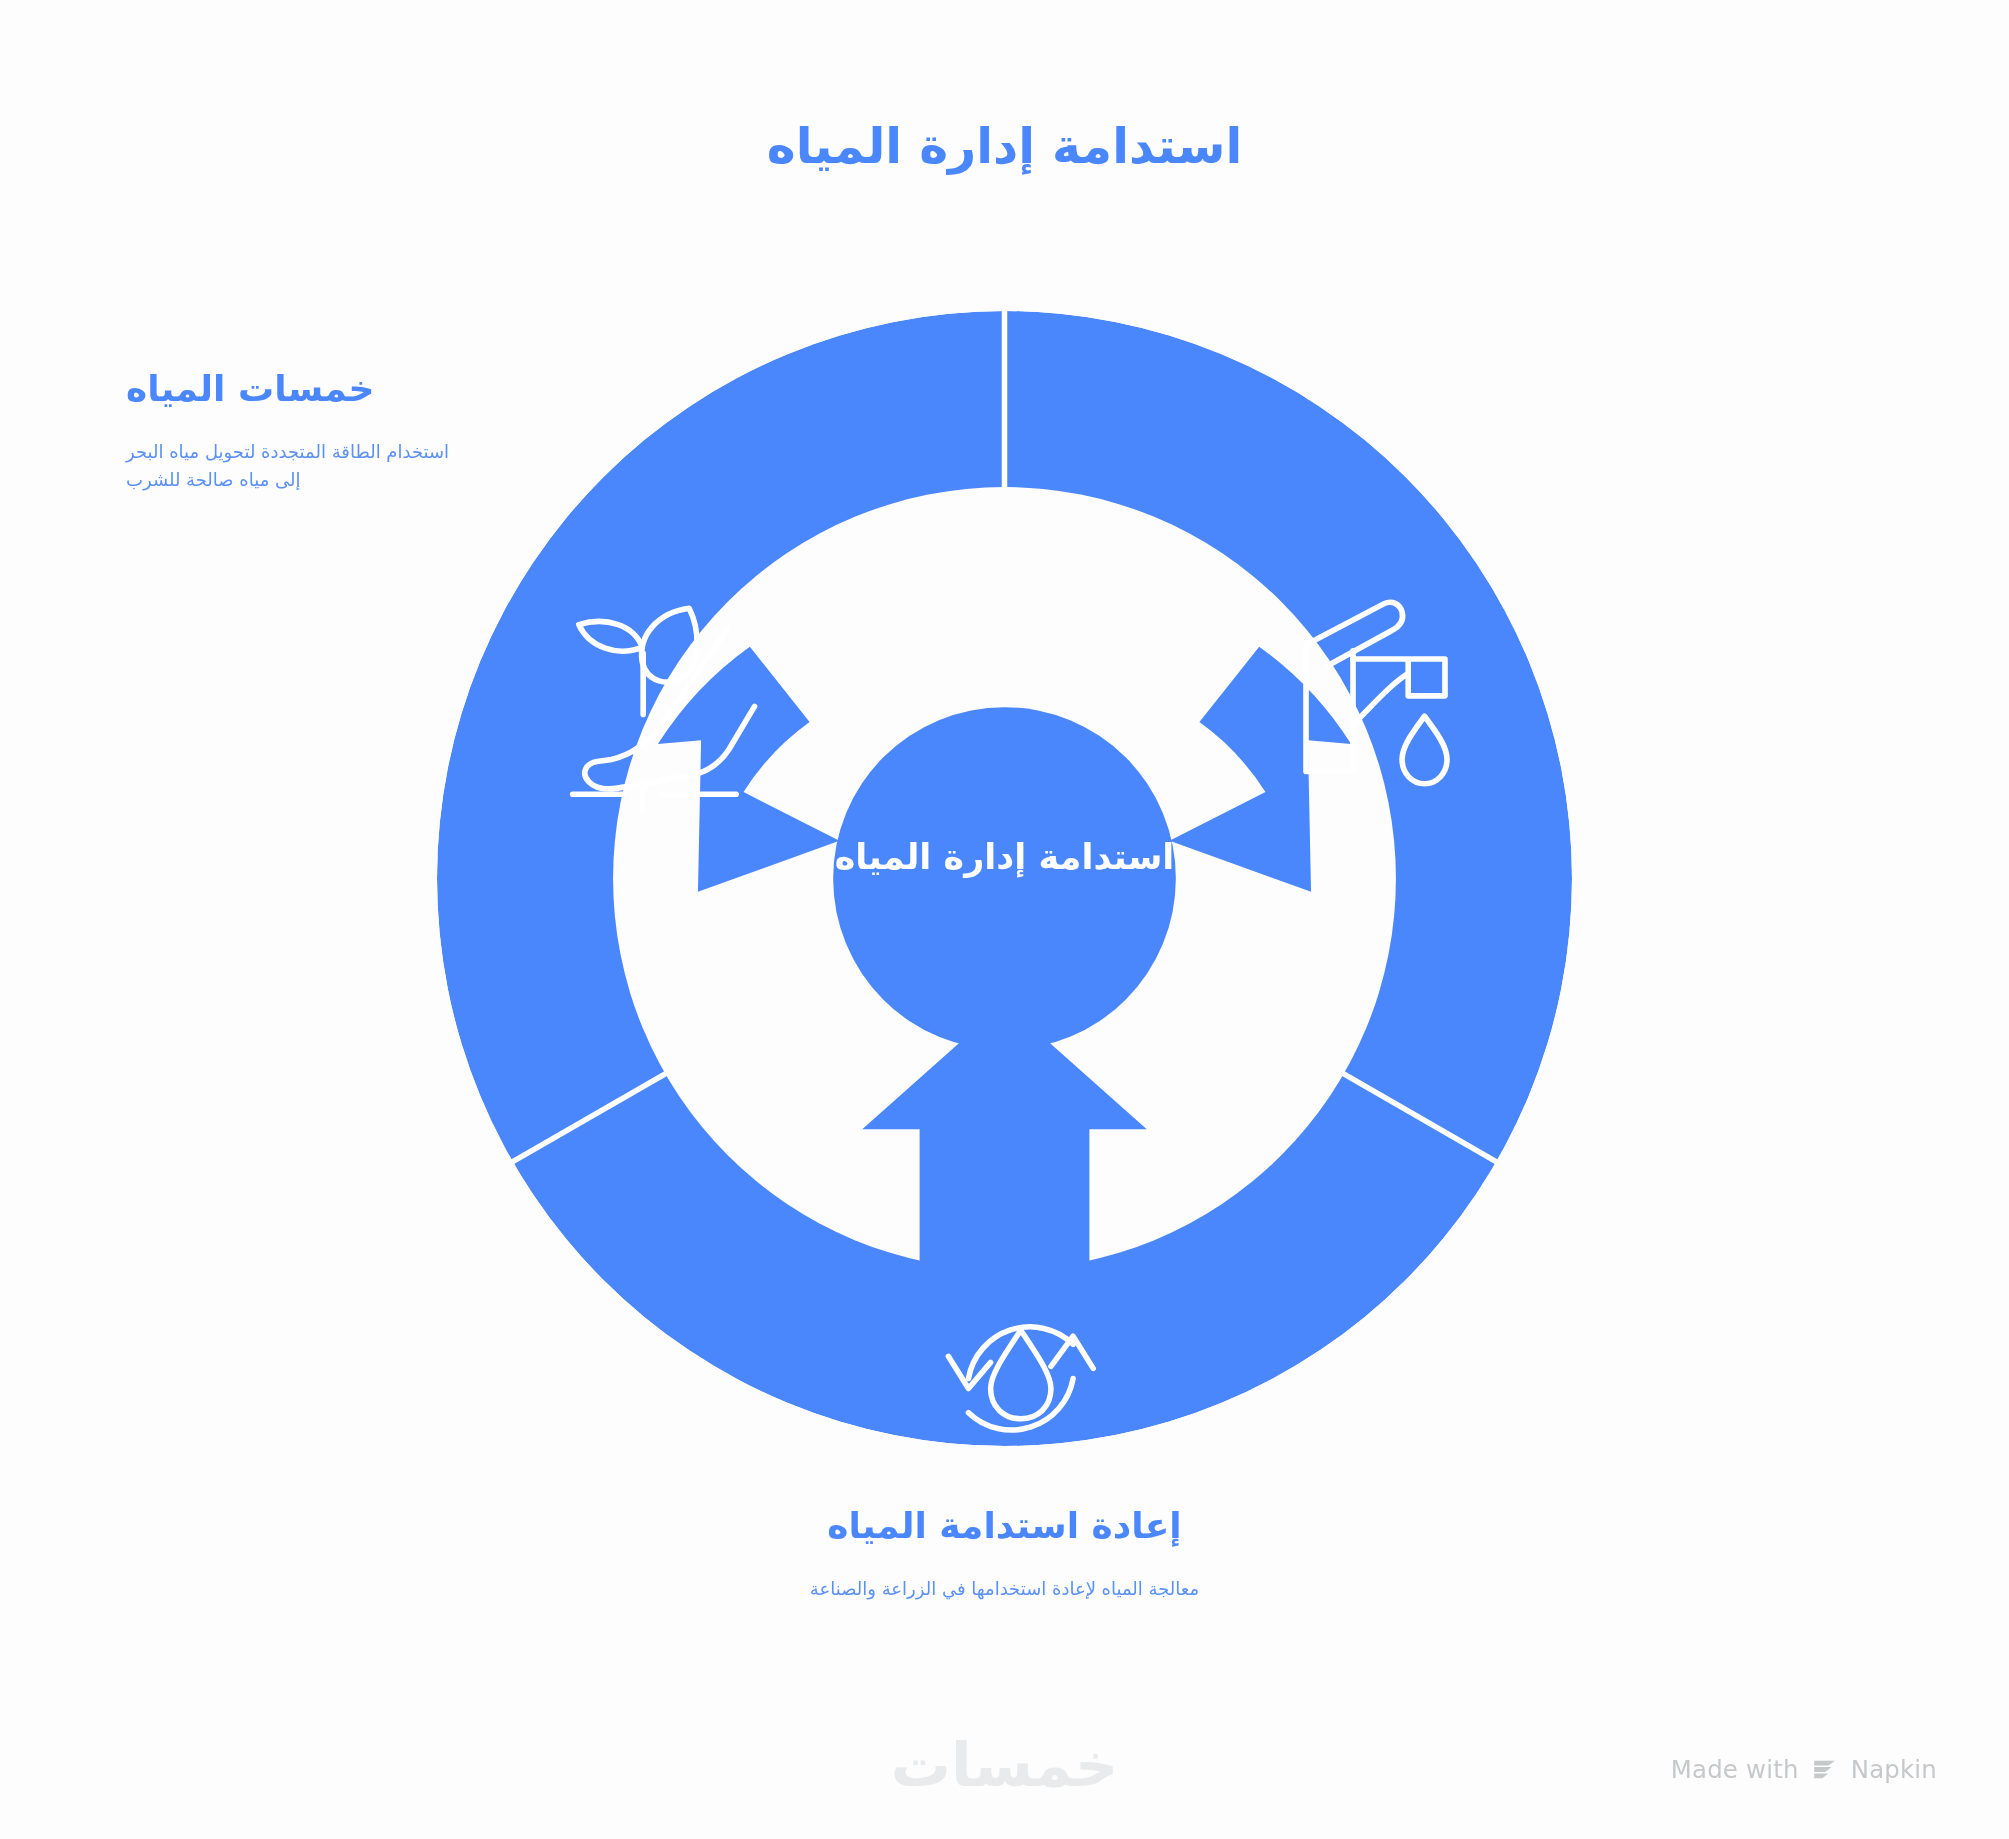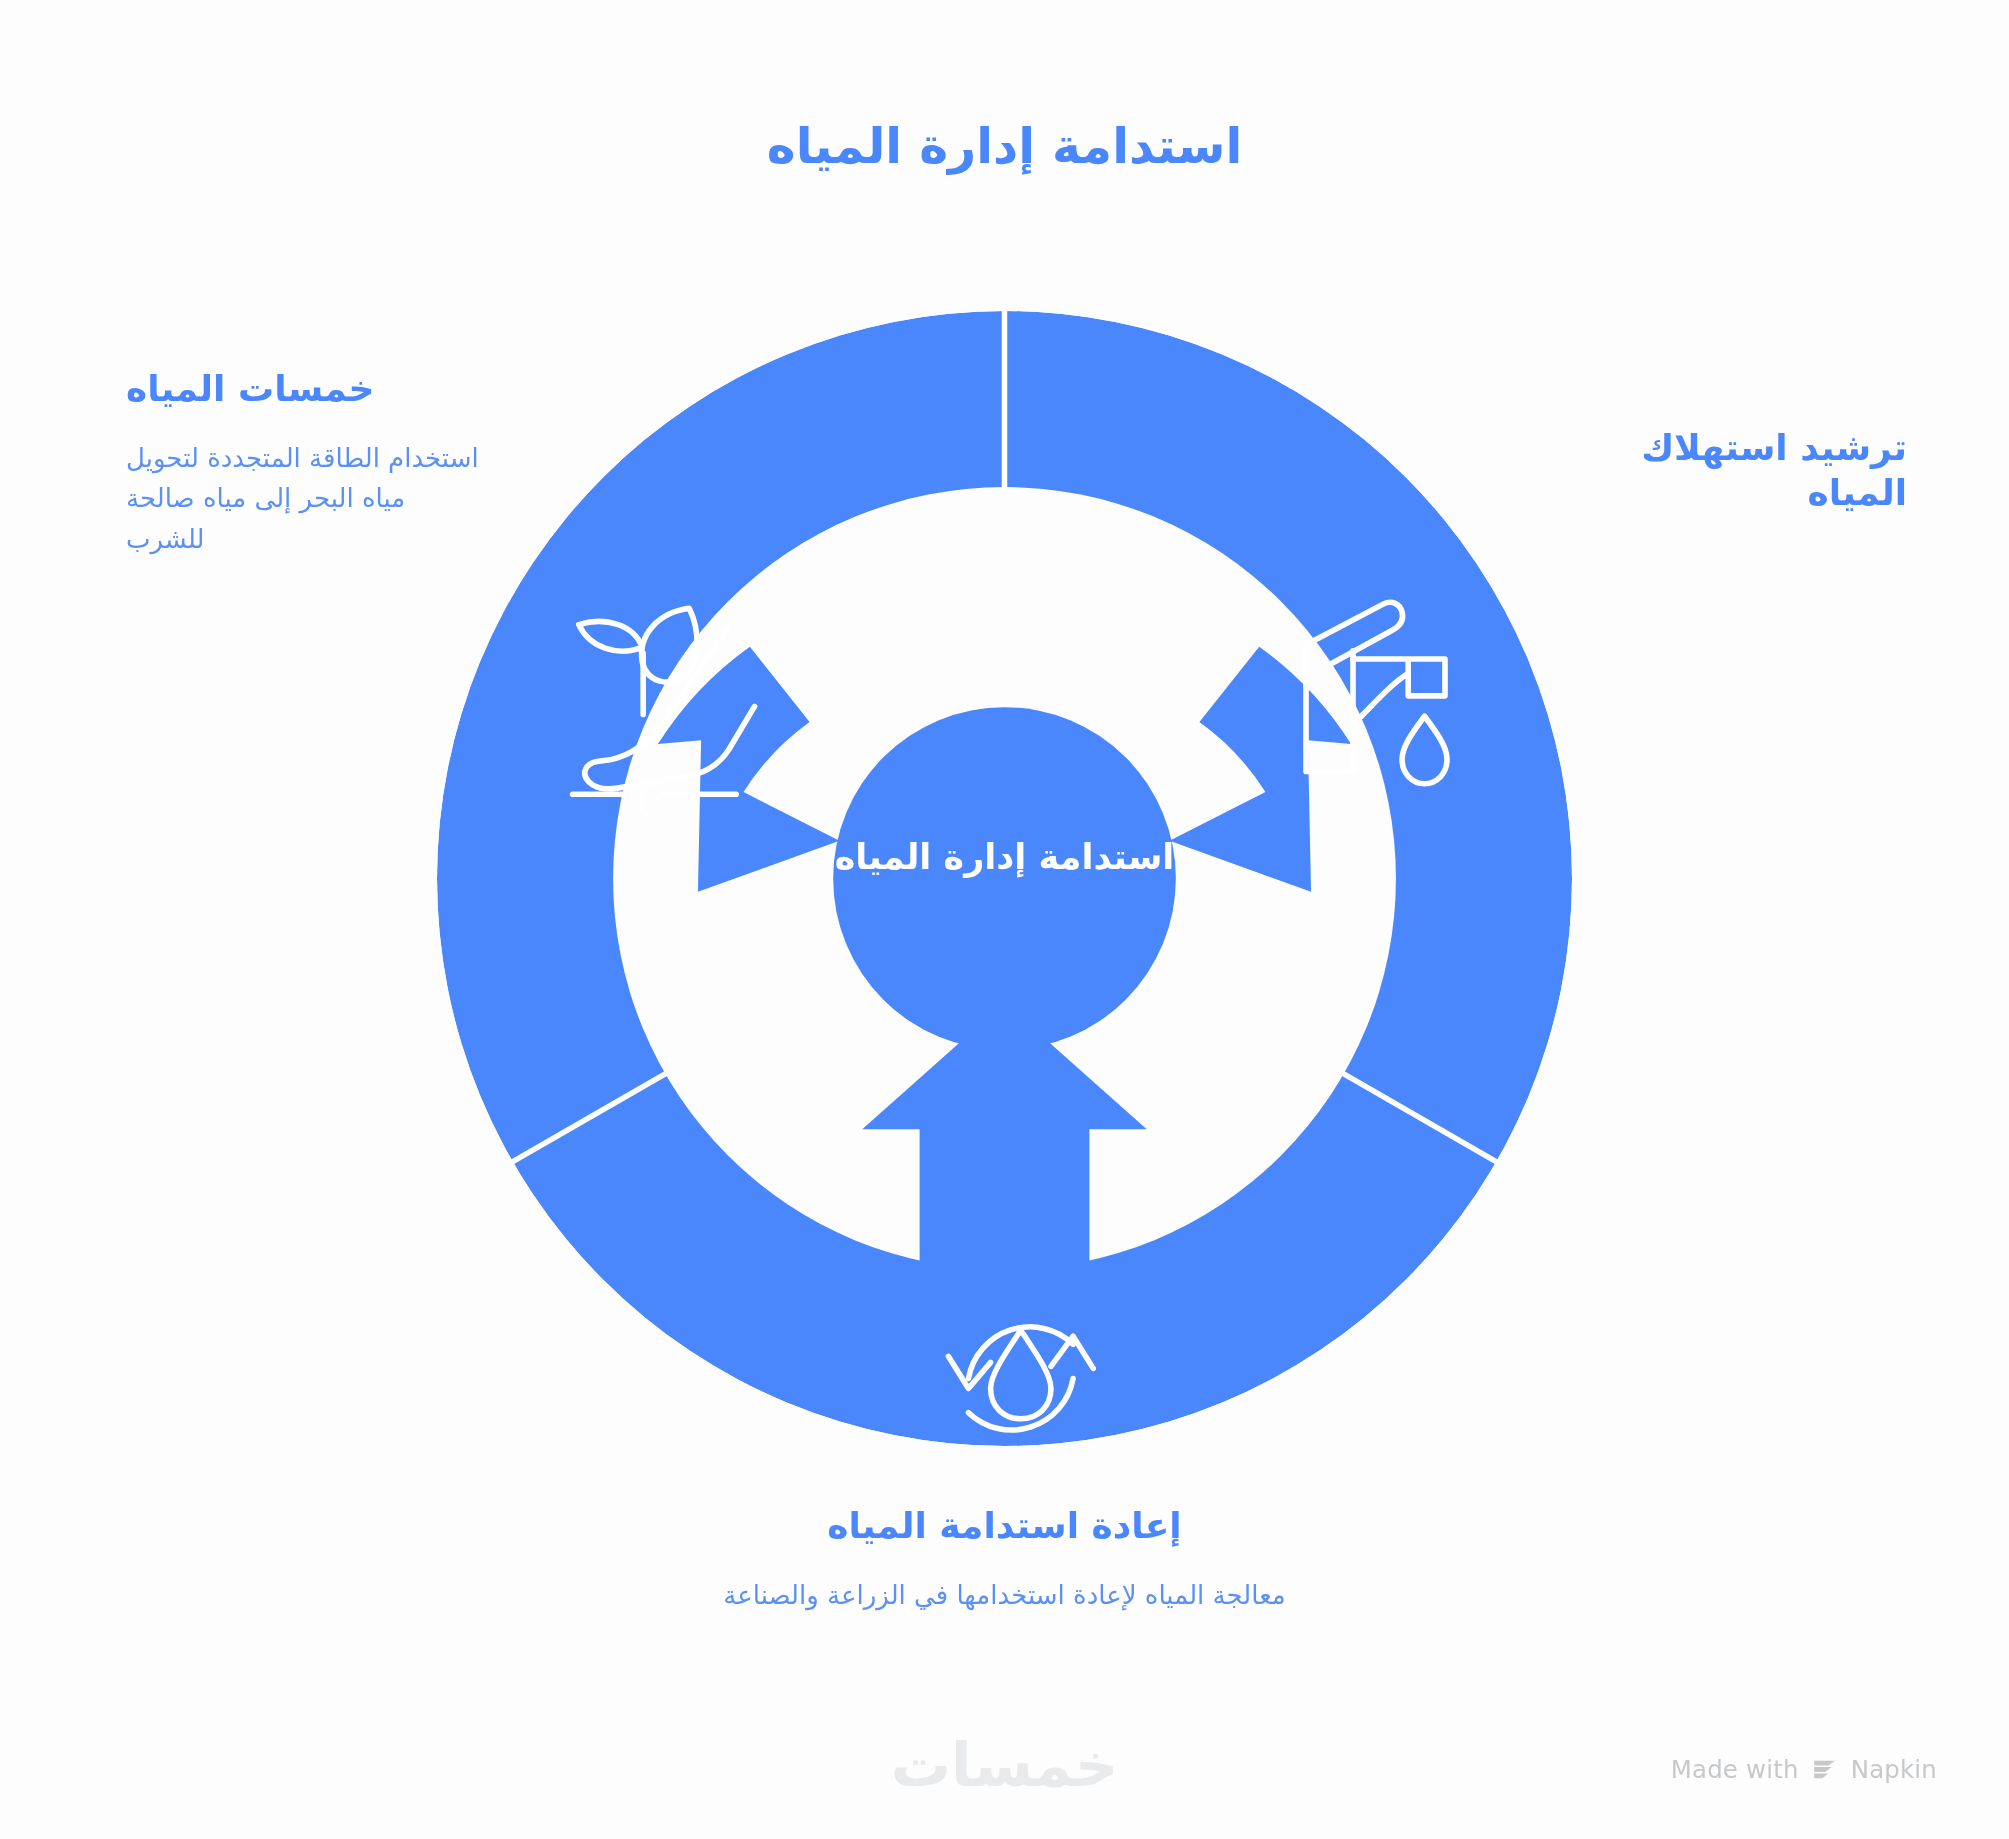--- a/index.html
+++ b/index.html
@@ -67,21 +67,21 @@
     direction: rtl;
   }
   .callout .callout-title {
     font-size: 36px;
     font-weight: 700;
     color: #4a86fc;
     line-height: 1.25;
     margin: 0 0 27px 0;
   }
   .callout .callout-desc {
-    font-size: 26px;
+    font-size: 18px;
     font-weight: 400;
     color: #5b90f5;
     line-height: 1.55;
     margin: 0;
   }
 
   .callout-topleft {
     top: 366px;
     left: 126px;
     width: 354px;
@@ -241,21 +241,20 @@
 </div>
 
 <div class="hub-label">استدامة إدارة المياه</div>
 
 <div class="callout callout-topleft">
   <div class="callout-title">خمسات المياه</div>
   <div class="callout-desc">استخدام الطاقة المتجددة لتحويل مياه البحر إلى مياه صالحة للشرب</div>
 </div>
 
 <div class="callout callout-topright">
-  <div class="callout-title">ترشيد استهلاك المياه</div>
 </div>
 
 <div class="callout callout-bottom">
   <div class="callout-title">إعادة استدامة المياه</div>
   <div class="callout-desc">معالجة المياه لإعادة استخدامها في الزراعة والصناعة</div>
 </div>
 
 <div class="watermark">خمسات</div>
 
 <div class="napkin-badge">

